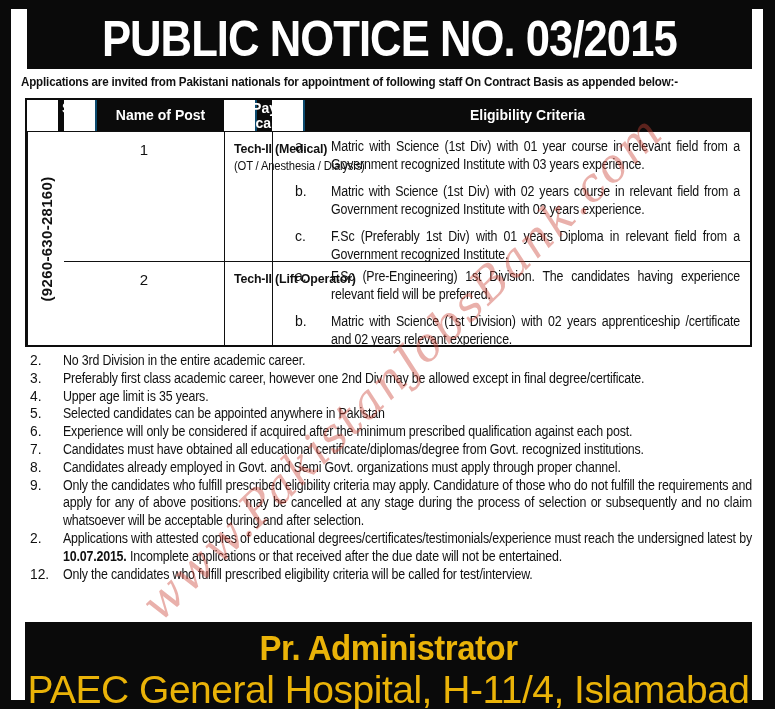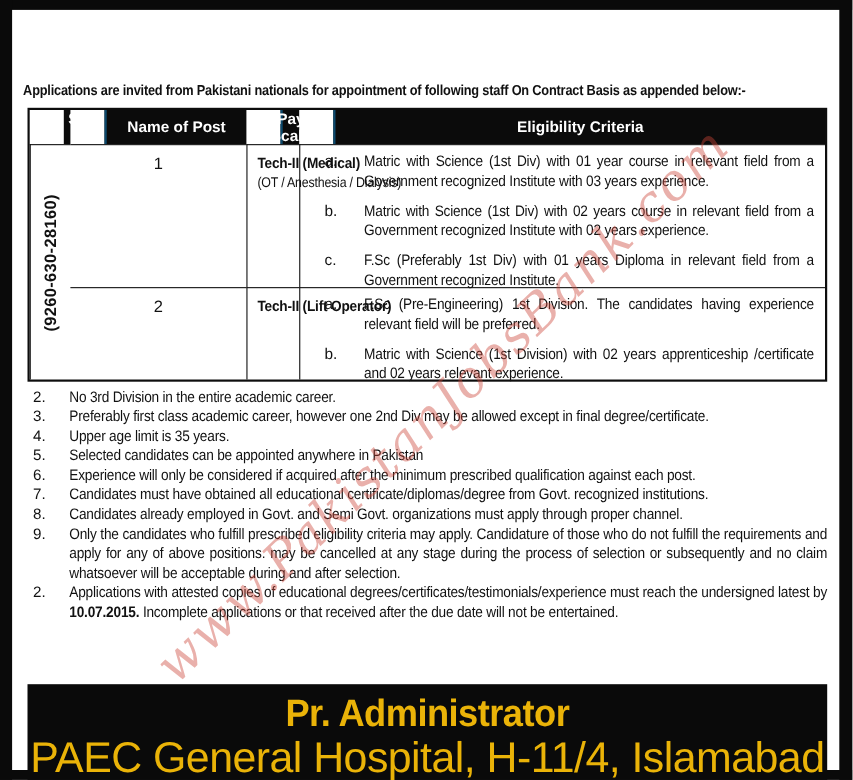--- a/index.html
+++ b/index.html
@@ -96,20 +96,23 @@
 
 <div class="page">
 
   <div class="abs watermark" style="color:#cd4638;">www.PakistanJobsBank.com</div>
 
   <div class="abs frame frame-top"></div>
   <div class="abs frame frame-left"></div>
   <div class="abs frame frame-right"></div>
   <div class="abs frame frame-bottom"></div>
 
+  <div class="abs title-bar">
+    <span class="t">PUBLIC NOTICE NO. 03/2015</span>
+  </div>
 
   <div class="abs intro">Applications are invited from Pakistani nationals for appointment of following staff On Contract Basis as appended below:-</div>
 
   <div class="abs ptable">
     <div class="hc first">Sr. #</div>
     <div class="hc">Name of Post</div>
     <div class="hc">Pay Scale</div>
     <div class="hc">Eligibility Criteria</div>
 
     <div class="bc sr-cell">1</div>
@@ -182,20 +185,24 @@
         <div class="ntxt"><span>Candidates already employed in Govt. and Semi Govt. organizations must apply through proper channel.</span></div>
       </div>
       <div class="note">
         <span class="nnum">9.</span>
         <div class="ntxt"><span>Only the candidates who fulfill prescribed eligibility criteria may apply. Candidature of those who do not fulfill the requirements and apply for any of above positions. may be cancelled at any stage during the process of selection or subsequently and no claim whatsoever will be acceptable during and after selection.</span></div>
       </div>
       <div class="note">
         <span class="nnum">2.</span>
         <div class="ntxt"><span>Applications with attested copies of educational degrees/certificates/testimonials/experience must reach the undersigned latest by </span><b>10.07.2015.</b><span> Incomplete applications or that received after the due date will not be entertained.</span></div>
       </div>
+      <div class="note">
+        <span class="nnum">12.</span>
+        <div class="ntxt"><span>Only the candidates who fulfill prescribed eligibility criteria will be called for test/interview.</span></div>
+      </div>
     </div>
 
   <div class="abs footer-bar">
     <div class="sig">Pr. Administrator</div>
     <div class="org">PAEC General Hospital, H-11/4, Islamabad</div>
   </div>
 
 </div>
 
 </body></html>

